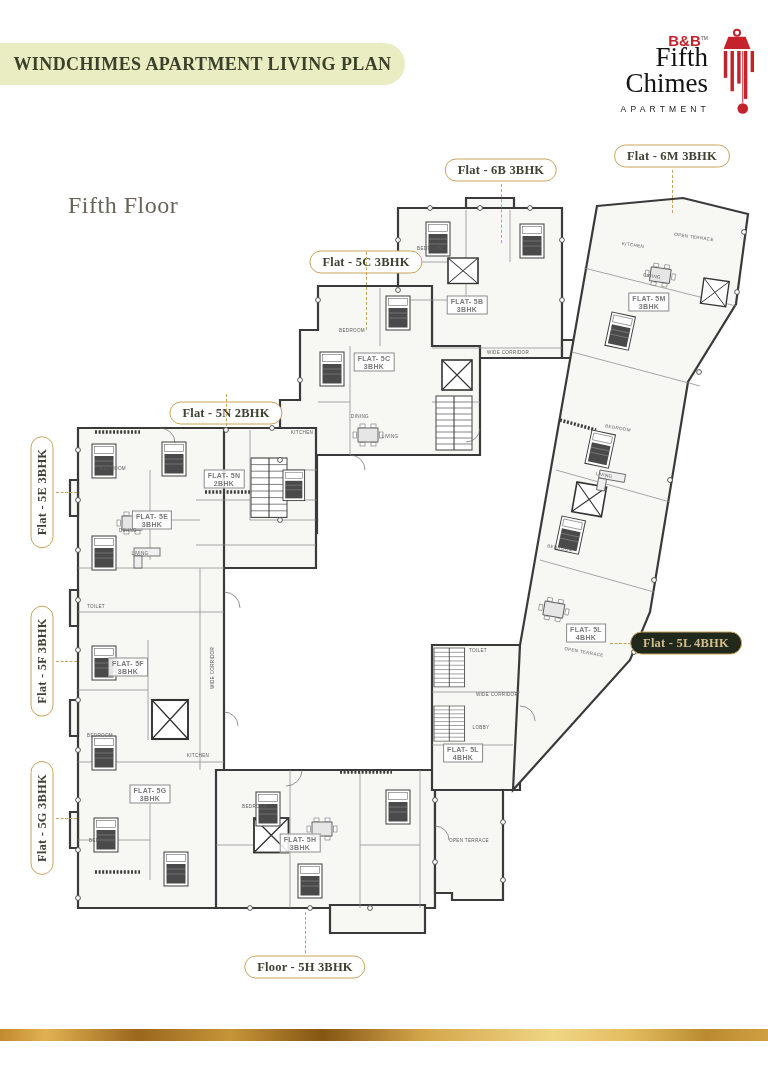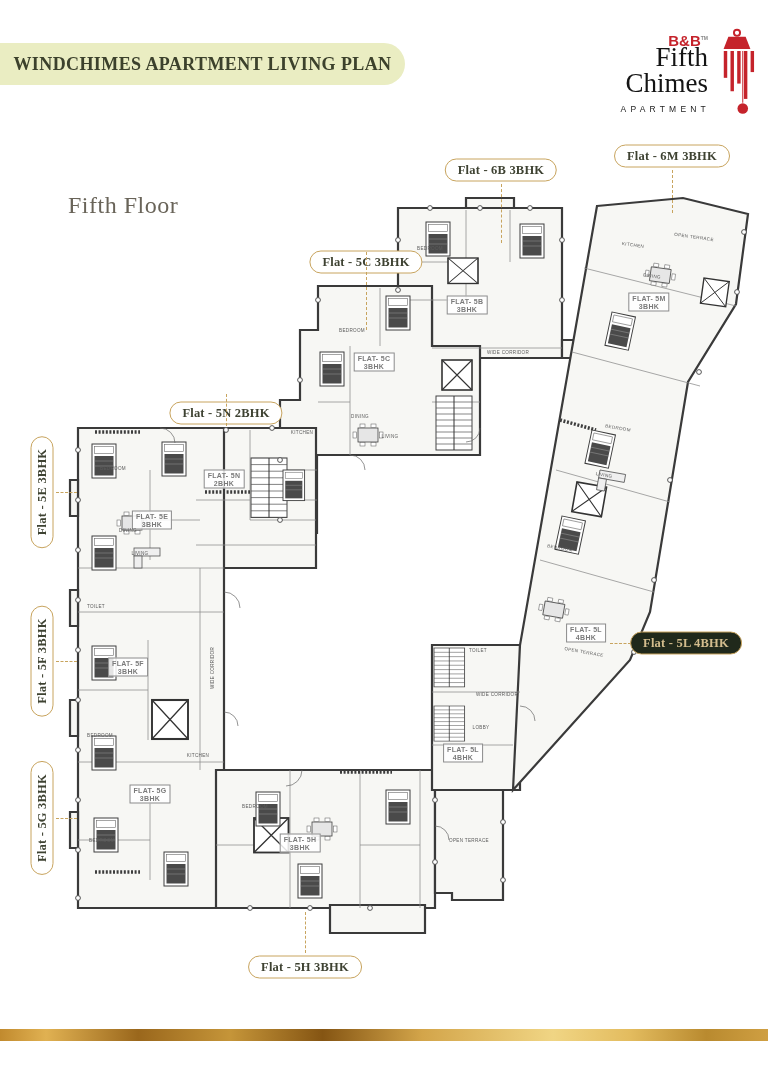--- a/index.html
+++ b/index.html
@@ -283,19 +283,19 @@
     <div class="pill" style="left: 366px; top: 238px; margin-top: 24px;">Flat - 5C 3BHK</div>
     <div class="leader v" style="left: 366px; top: 252px; height: 78px;"></div>
     <div class="pill" style="left: 226px; top: 380px; margin-top: 33px;">Flat - 5N 2BHK</div>
     <div class="leader v" style="left: 226px; top: 394px; height: 32px;"></div>
     <div class="pill v" style="left: 42px; top: 492px;">Flat - 5E 3BHK</div>
     <div class="leader h" style="left: 56px; top: 492px; width: 21px;"></div>
     <div class="pill v" style="left: 42px; top: 661px;">Flat - 5F 3BHK</div>
     <div class="leader h" style="left: 56px; top: 661px; width: 21px;"></div>
     <div class="pill v" style="left: 42px; top: 818px;">Flat - 5G 3BHK</div>
     <div class="leader h" style="left: 56px; top: 818px; width: 21px;"></div>
-    <div class="pill" style="left: 305px; top: 967px;">Flat - 5H 3BHK</div>
+    <div class="pill" style="left: 305px; top: 967px;">Floor - 5H 3BHK</div>
     <div class="leader v" style="left: 305px; top: 912px; height: 41px;"></div>
     <div class="pill dark" style="left: 686px; top: 643px; font-family: Liberation Serif, serif;">Flat - 5L 4BHK</div>
     <div class="leader h" style="left: 610px; top: 643px; width: 21px;"></div>
   </div>
 
 <div class="abs goldbar"></div>
 
 </body></html>

